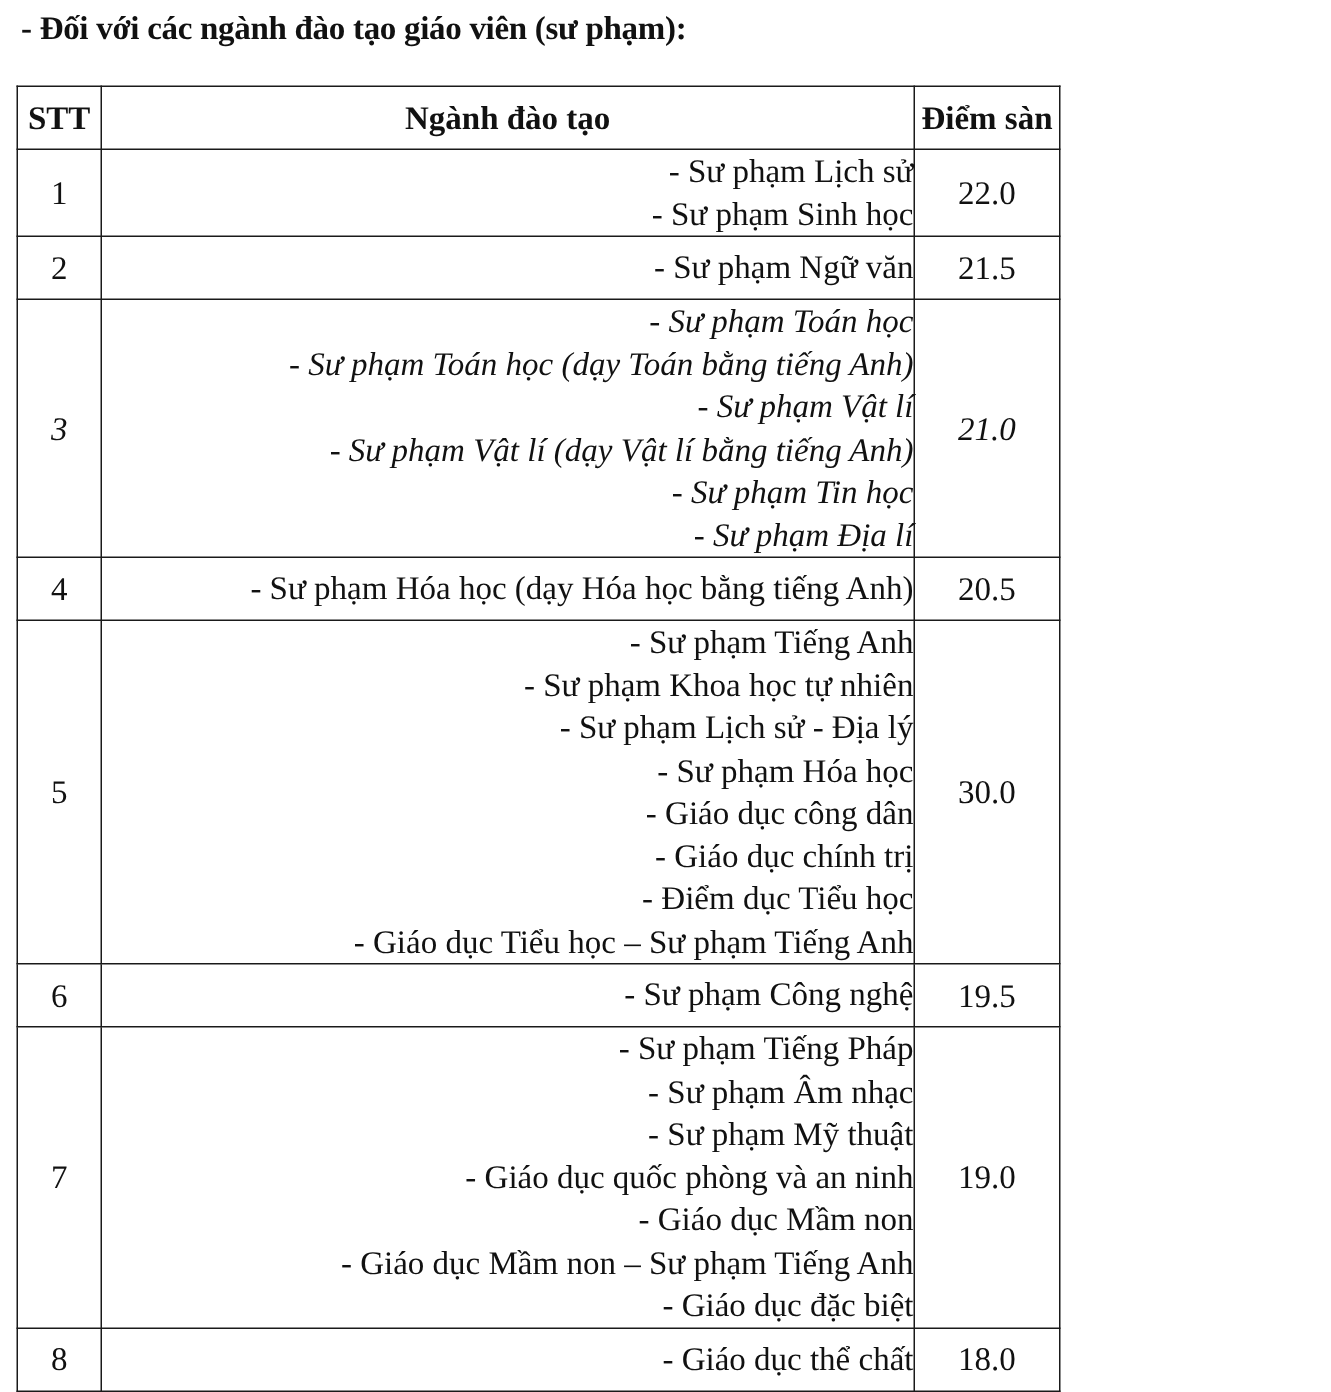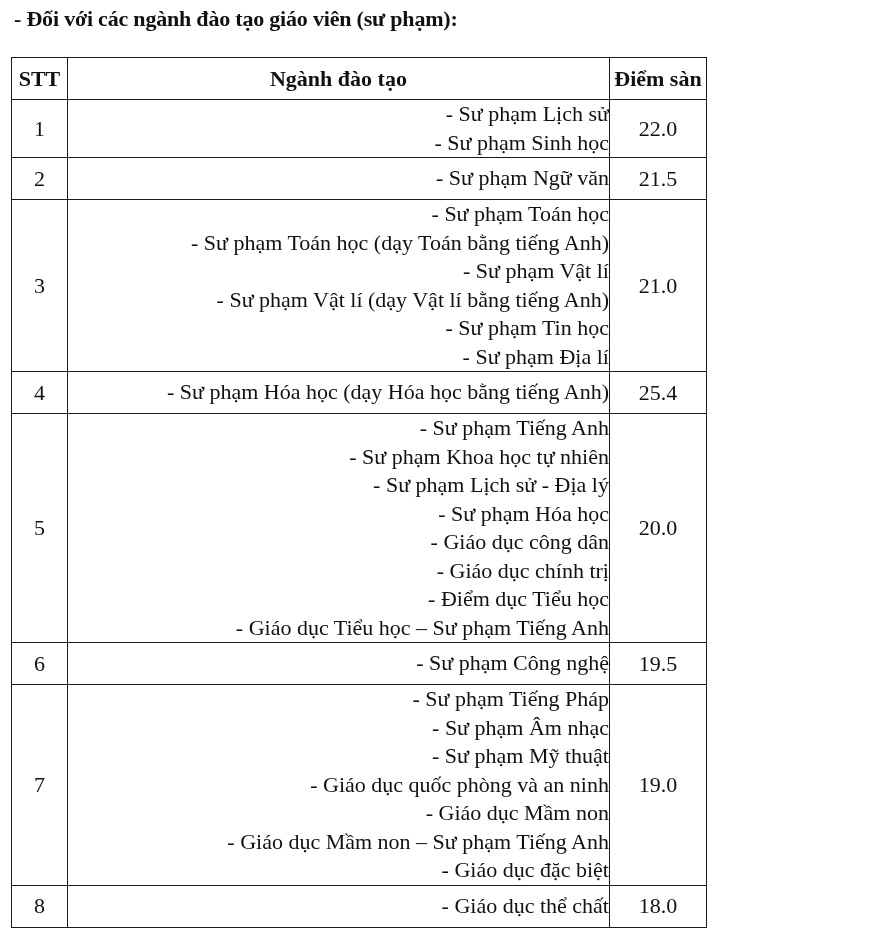--- a/index.html
+++ b/index.html
@@ -21,21 +21,21 @@
   td, th { border: 1.5px solid #1a1a1a; padding: 0; }
   th { font-weight: bold; height: 41px; text-align: center; font-size: 22px; }
   col.c-stt { width: 71px; }
   col.c-major { width: 644px; }
   col.c-score { width: 149px; }
   td.stt, td.score { text-align: center; vertical-align: middle; }
   td.majors { padding: 0 0 0 9px; vertical-align: middle; text-align: right; }
   .major { line-height: 28.5px; white-space: nowrap; }
   tr.r1 td { height: 57px; }
   tr.r2 td { height: 41px; }
-  tr.r3 td { height: 170px; }
+  tr.r3 td { height: 170px; font-style: italic; }
   tr.r4 td { height: 41px; }
   tr.r5 td { height: 228px; margin-left: 24px; }
   tr.r6 td { height: 41px; }
   tr.r7 td { height: 199px; margin-left: 40px; }
   tr.r8 td { height: 41px; }
 </style>
 </head>
 <body>
 
 <div class="heading">- Đối với các ngành đào tạo giáo viên (sư phạm):</div>
@@ -79,35 +79,35 @@
           <div class="major">- Sư phạm Tin học</div>
           <div class="major">- Sư phạm Địa lí</div>
         </td>
         <td class="score">21.0</td>
       </tr>
       <tr class="r4">
         <td class="stt">4</td>
         <td class="majors">
           <div class="major">- Sư phạm Hóa học (dạy Hóa học bằng tiếng Anh)</div>
         </td>
-        <td class="score">25.4</td>
+        <td class="score">20.5</td>
       </tr>
       <tr class="r5">
         <td class="stt">5</td>
         <td class="majors">
           <div class="major">- Sư phạm Tiếng Anh</div>
           <div class="major">- Sư phạm Khoa học tự nhiên</div>
           <div class="major">- Sư phạm Lịch sử - Địa lý</div>
           <div class="major">- Sư phạm Hóa học</div>
           <div class="major">- Giáo dục công dân</div>
           <div class="major">- Giáo dục chính trị</div>
           <div class="major">- Điểm dục Tiểu học</div>
           <div class="major">- Giáo dục Tiểu học – Sư phạm Tiếng Anh</div>
         </td>
-        <td class="score">20.0</td>
+        <td class="score">30.0</td>
       </tr>
       <tr class="r6">
         <td class="stt">6</td>
         <td class="majors">
           <div class="major">- Sư phạm Công nghệ</div>
         </td>
         <td class="score">19.5</td>
       </tr>
       <tr class="r7">
         <td class="stt">7</td>

